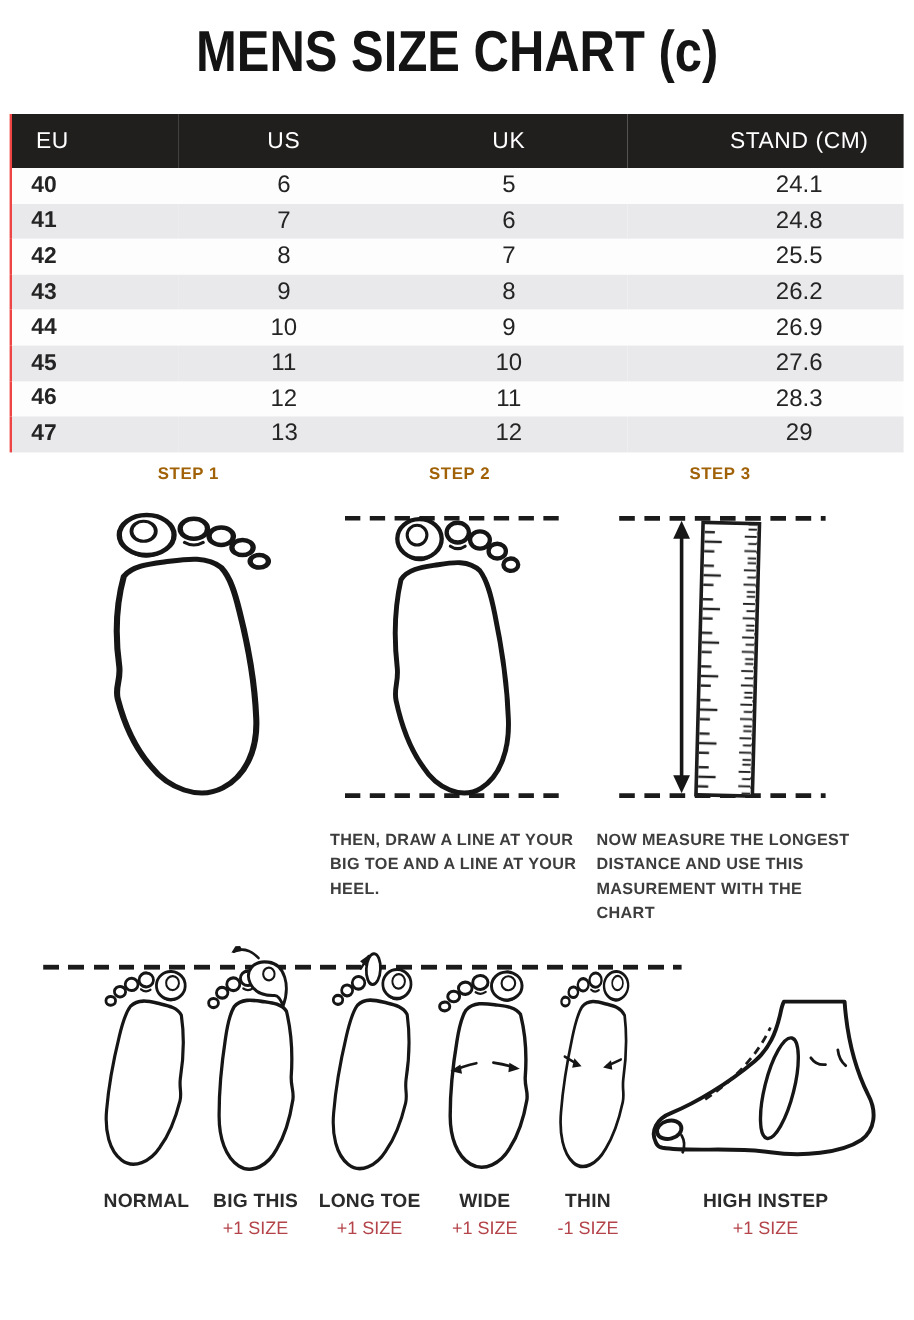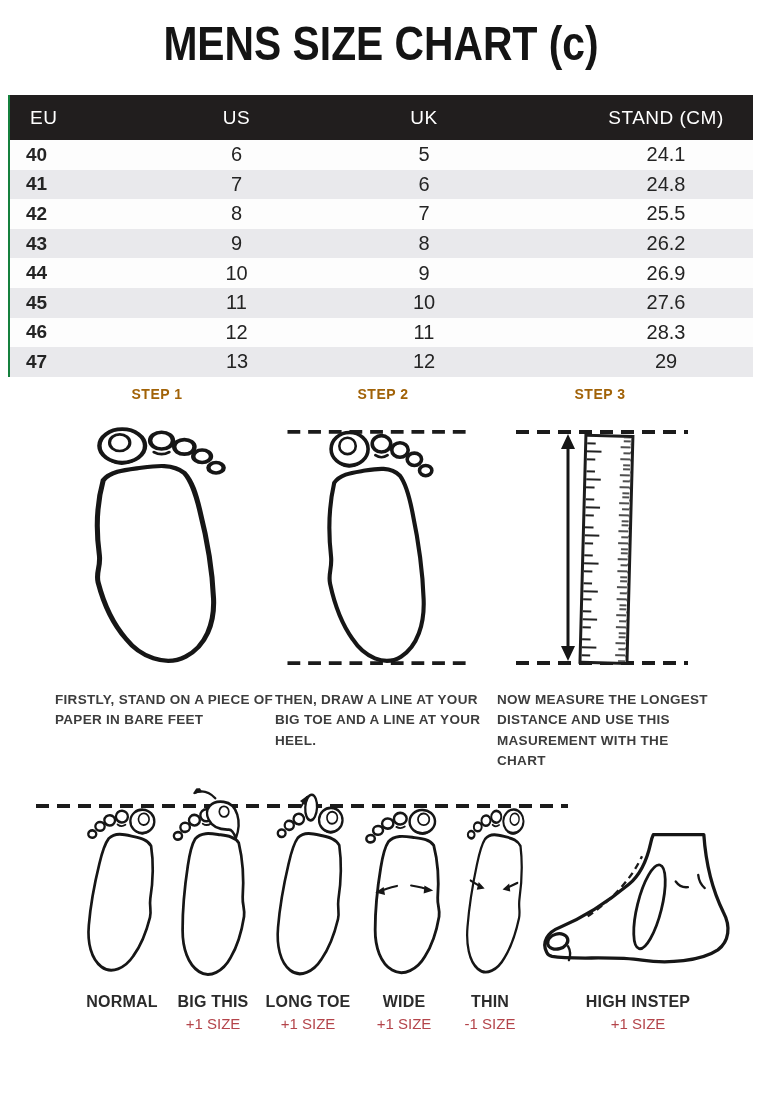--- a/index.html
+++ b/index.html
@@ -9,21 +9,21 @@
   }
   
   .title {
     position:absolute; top:16px; left:0; width:762px; text-align:center;
     font-size:48px; font-weight:700; color:#141414; letter-spacing:0px;
     transform:scaleX(0.85); transform-origin:50% 50%; white-space:nowrap;
   }
   
   .size-table {
     position:absolute; top:95px; left:8px; width:744px;
-    border-collapse:collapse; table-layout:fixed; border-left:2px solid #15803d;
+    border-collapse:collapse; table-layout:fixed; border-left:2px solid #ef4444;
   }
   .size-table col.c1 { width:140px; } .size-table col.c2 { width:176px; }
   .size-table col.c3 { width:198px; } .size-table col.c4 { width:230px; }
   .size-table thead th {
     background:#211e1e; color:#fff; font-weight:400; font-size:19px;
     height:45px; text-align:center; letter-spacing:0.5px; padding:0;
   }
   .size-table thead th.c-eu { text-align:left; padding-left:20px; }
   .size-table thead th.c-len { padding-left:56px; }
   .size-table tbody td {
@@ -201,21 +201,20 @@
     <line class="dash" x1="4" y1="239" x2="176" y2="239"></line>
     <line class="ln" x1="56" y1="18" x2="56" y2="230"></line>
     <polygon class="fillk" points="56,10 49,25 63,25"></polygon>
     <polygon class="fillk" points="56,237 49,222 63,222"></polygon>
     <g transform="rotate(1.5 100 123)">
       <rect x="71" y="12" width="47" height="227" fill="#fff" stroke="#1c1c1c" stroke-width="3"></rect>
       <rect x="72.5" y="13.5" width="44" height="224" fill="url(#rulerticks)"></rect>
     </g>
   </svg>
 
-  <div class="step-desc" style="left:55px;width:225px">FIRSTLY, STAND ON A PIECE OF PAPER IN BARE FEET</div>
   <div class="step-desc" style="left:497px;width:215px">NOW MEASURE THE LONGEST DISTANCE AND USE THIS MASUREMENT WITH THE CHART</div>
   <div class="step-desc" style="left:275px;width:215px">THEN, DRAW A LINE AT YOUR BIG TOE AND A LINE AT YOUR HEEL.</div>
 
   <div class="divider-dashed"></div>
 
   <svg class="illo r3" style="left:70px;top:802px" width="100" height="178" viewBox="0 6 150 244" preserveAspectRatio="none">
     <g transform="translate(150,0) scale(-1,1)">
         <use href="#footL"></use>
       </g>
   </svg>

